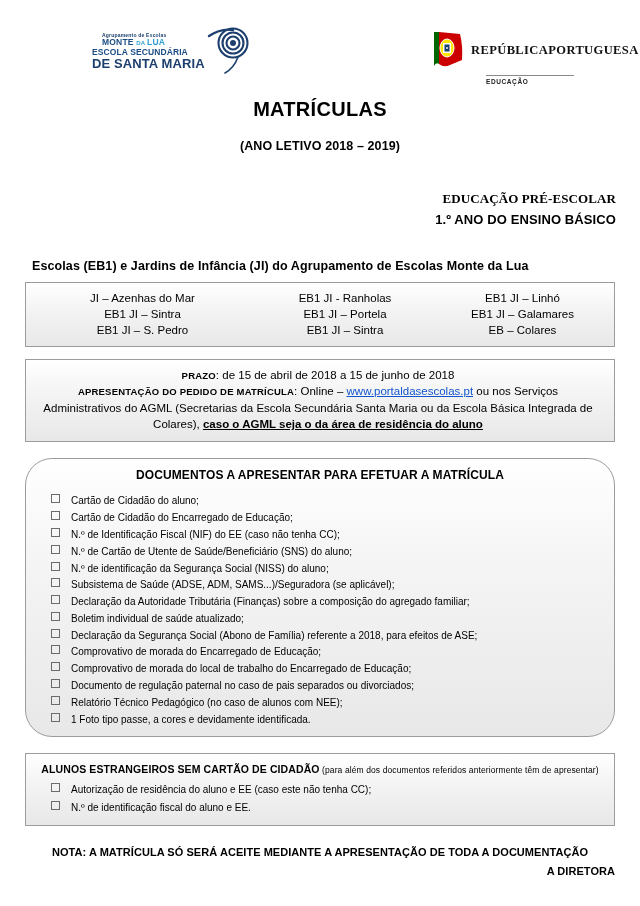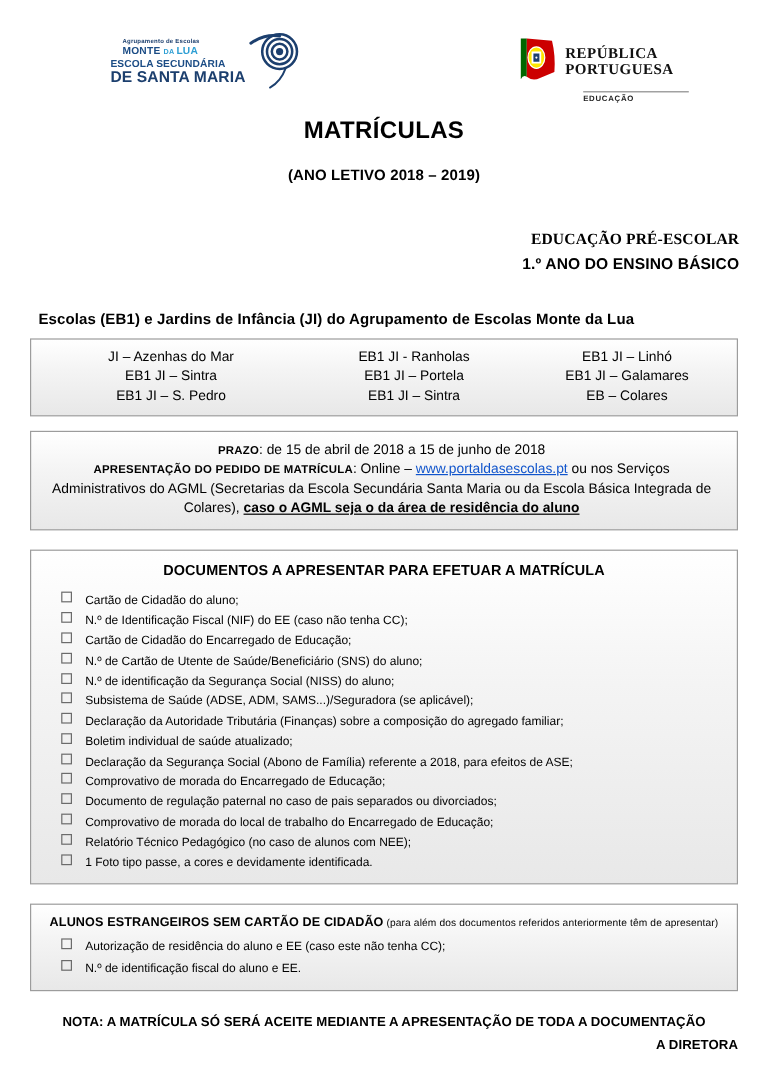--- a/index.html
+++ b/index.html
@@ -89,21 +89,21 @@
   .agml-swirl {
     margin-left: 2px;
     margin-top: -4px;
   }
 
   .rp-logo { display: flex; flex-direction: column; }
   .rp-row { display: flex; align-items: center; }
   .rp-words {
     margin-left: 7px;
     display: flex;
-    flex-direction: column;
+    flex-direction: row;
     line-height: 1.08;
   }
   .rp-w1, .rp-w2 {
     font-family: "Liberation Serif", serif;
     font-size: 12.5px;
     font-weight: bold;
     letter-spacing: .4px;
     color: #111111;
   }
   .rp-rule {
@@ -189,20 +189,21 @@
     text-decoration: underline;
   }
   .ul-bold {
     font-weight: bold;
     text-decoration: underline;
   }
 
   .box-docs {
     margin-top: 16px;
     padding: 9px 12px 8px 12px;
+    border-radius: 27px;
   }
   .docs-title {
     font-size: 12px;
     font-weight: bold;
     letter-spacing: .1px;
     margin-bottom: 11px;
   }
   .doc-list {
     list-style: none;
     margin: 0;
@@ -345,28 +346,28 @@
 
   <div class="box box-docs">
     <div class="docs-title">DOCUMENTOS A APRESENTAR PARA EFETUAR A MATRÍCULA</div>
     <ul class="doc-list">
       <li class="doc-item">
           <span class="cbox"></span>
           <span>Cartão de Cidadão do aluno;</span>
         </li>
       <li class="doc-item">
           <span class="cbox"></span>
+          <span>Cartão de Cidadão do Encarregado de Educação;</span>
+        </li>
+      <li class="doc-item">
+          <span class="cbox"></span>
           <span>N.º de Identificação Fiscal (NIF) do EE (caso não tenha CC);</span>
         </li>
       <li class="doc-item">
           <span class="cbox"></span>
-          <span>Cartão de Cidadão do Encarregado de Educação;</span>
-        </li>
-      <li class="doc-item">
-          <span class="cbox"></span>
           <span>N.º de Cartão de Utente de Saúde/Beneficiário (SNS) do aluno;</span>
         </li>
       <li class="doc-item">
           <span class="cbox"></span>
           <span>N.º de identificação da Segurança Social (NISS) do aluno;</span>
         </li>
       <li class="doc-item">
           <span class="cbox"></span>
           <span>Subsistema de Saúde (ADSE, ADM, SAMS...)/Seguradora (se aplicável);</span>
         </li>
@@ -381,25 +382,25 @@
       <li class="doc-item">
           <span class="cbox"></span>
           <span>Declaração da Segurança Social (Abono de Família) referente a 2018, para efeitos de ASE;</span>
         </li>
       <li class="doc-item">
           <span class="cbox"></span>
           <span>Comprovativo de morada do Encarregado de Educação;</span>
         </li>
       <li class="doc-item">
           <span class="cbox"></span>
+          <span>Comprovativo de morada do local de trabalho do Encarregado de Educação;</span>
+        </li>
+      <li class="doc-item">
+          <span class="cbox"></span>
           <span>Documento de regulação paternal no caso de pais separados ou divorciados;</span>
-        </li>
-      <li class="doc-item">
-          <span class="cbox"></span>
-          <span>Comprovativo de morada do local de trabalho do Encarregado de Educação;</span>
         </li>
       <li class="doc-item">
           <span class="cbox"></span>
           <span>Relatório Técnico Pedagógico (no caso de alunos com NEE);</span>
         </li>
       <li class="doc-item">
           <span class="cbox"></span>
           <span>1 Foto tipo passe, a cores e devidamente identificada.</span>
         </li>
     </ul>

